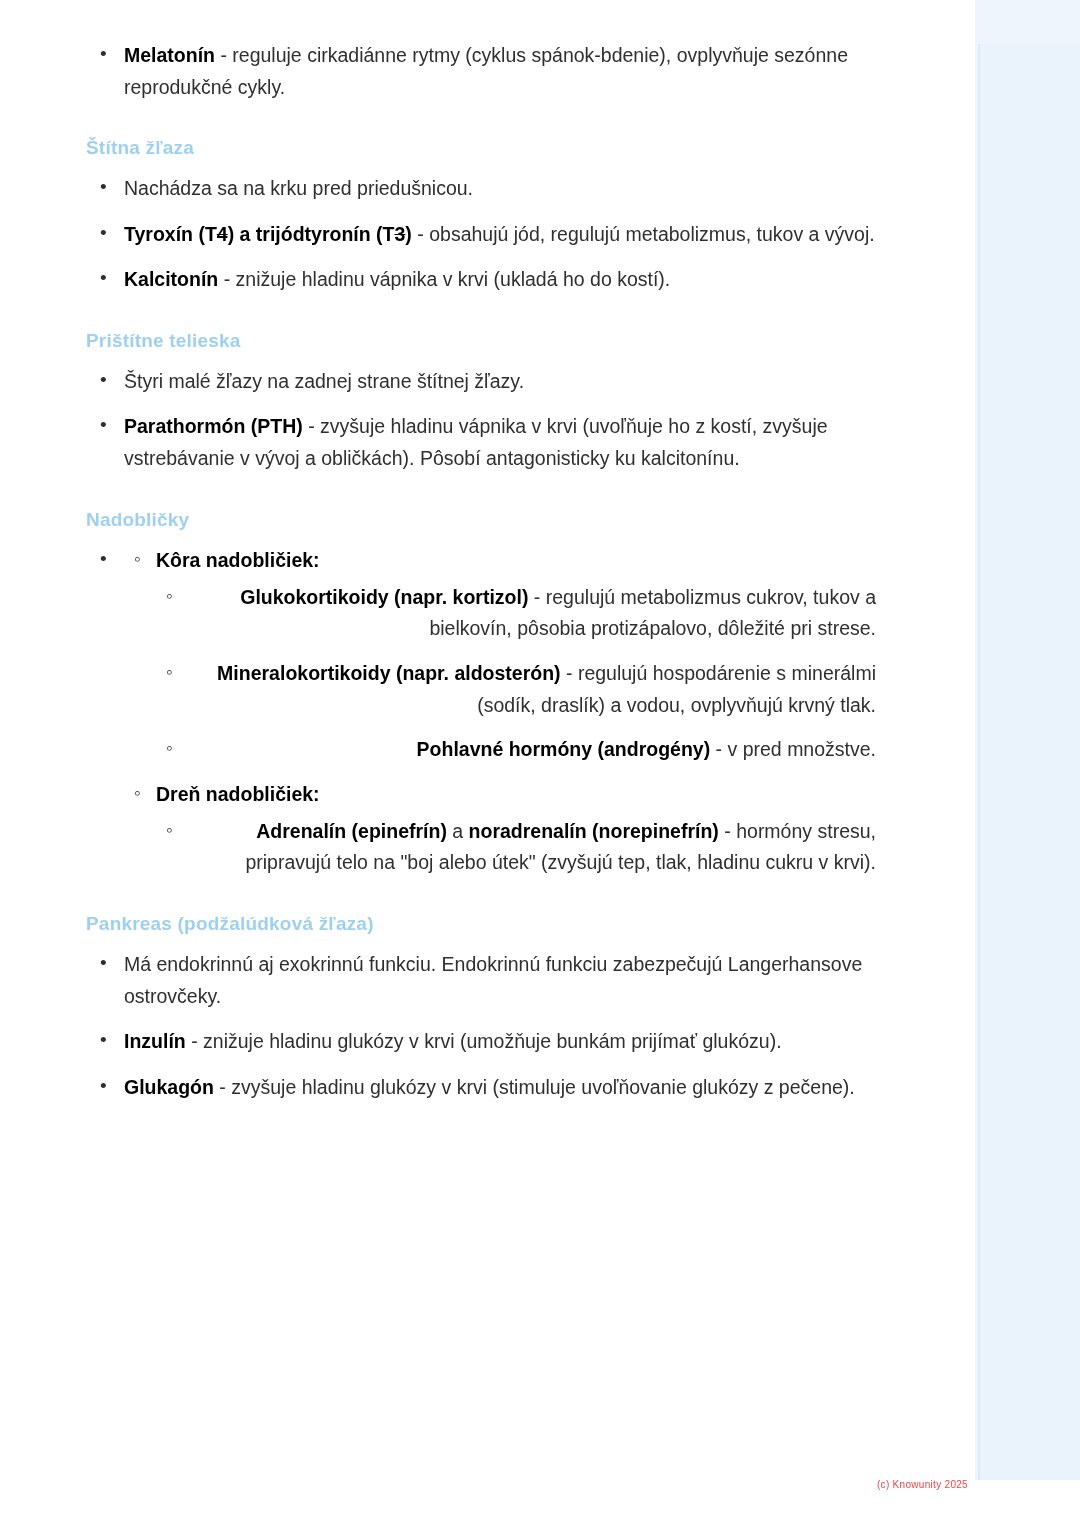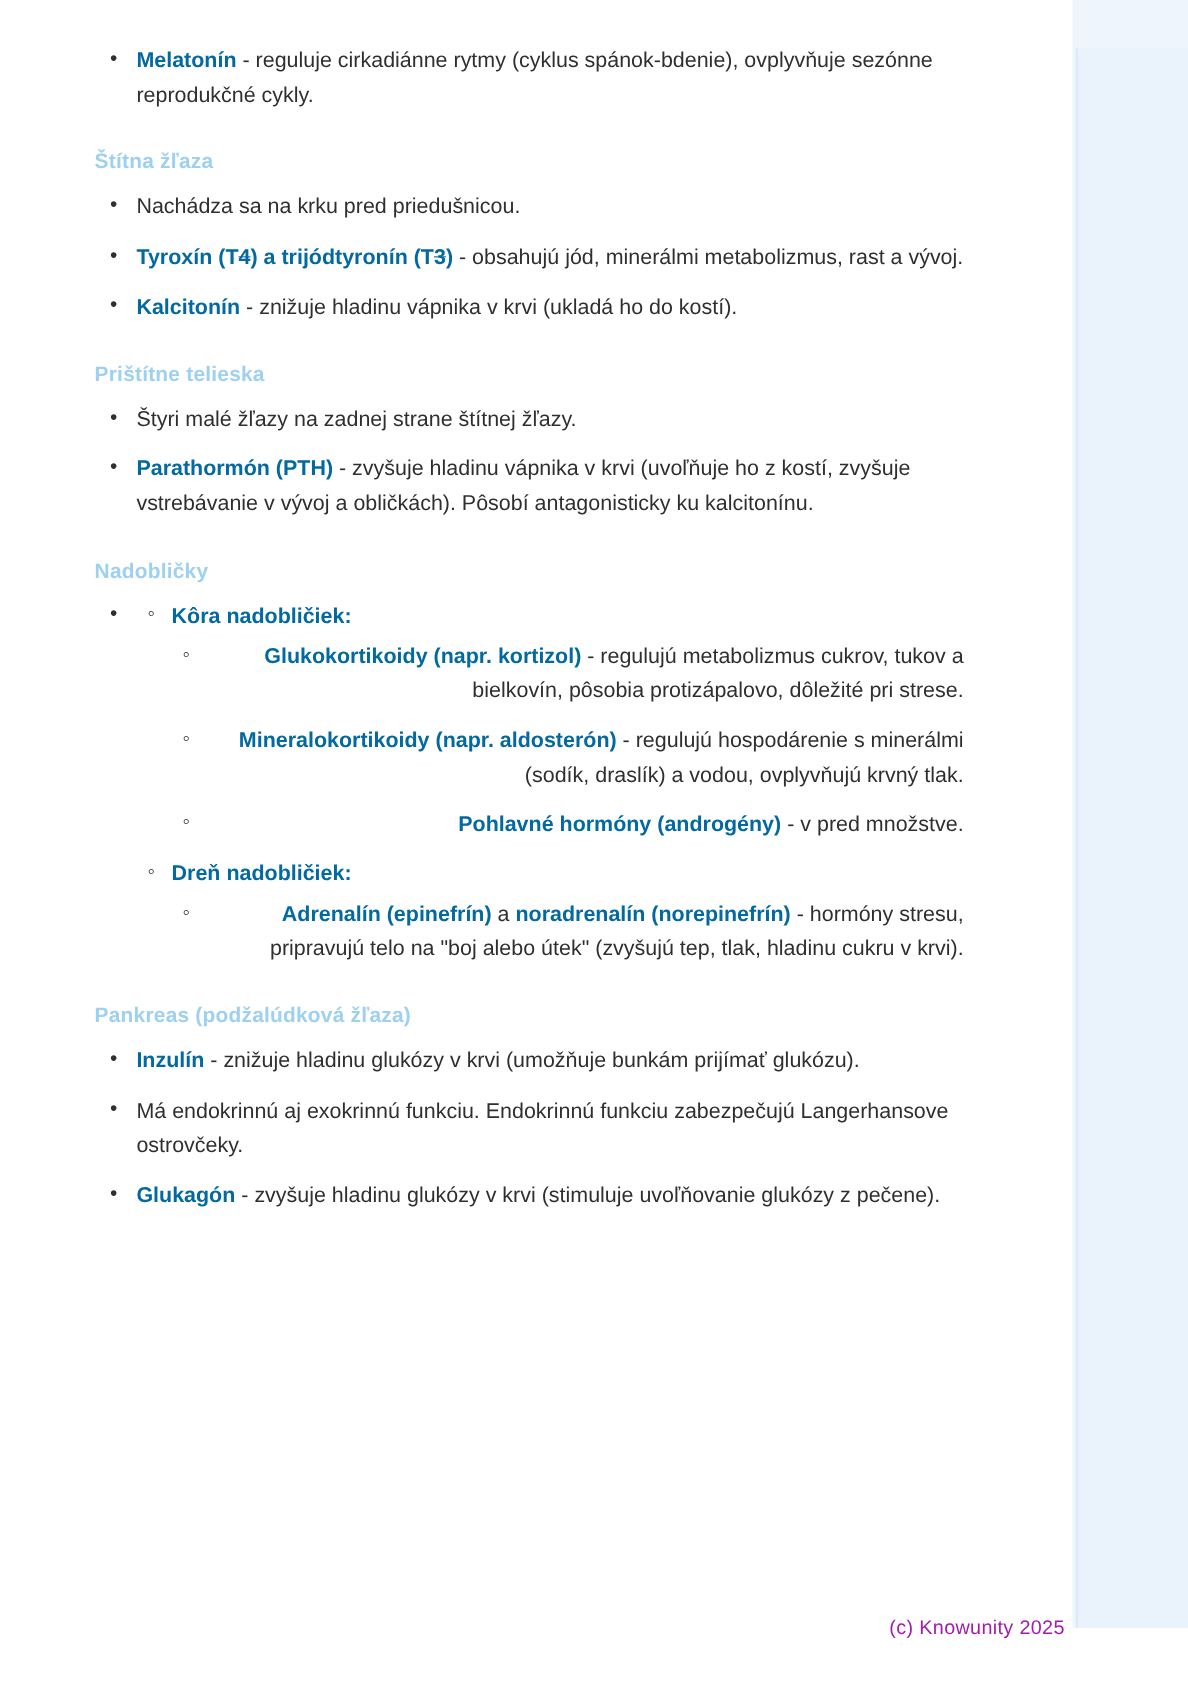--- a/index.html
+++ b/index.html
@@ -108,28 +108,28 @@
     line-height: 1.62;
   }
   ul.lvl3 > li::before {
     content: "◦";
     position: absolute;
     left: 10px;
     top: -1px;
     font-size: 19px;
     color: #2f2f2f;
   }
-  b, strong { font-weight: 700; color: #0369a1; }
+  b, strong { font-weight: 700; color: #000000; }
   .strike { text-decoration: line-through; }
   .footer {
     position: absolute;
     right: 112px;
     bottom: 38px;
-    font-size: 18px;
-    color: #a21caf;
+    font-size: 10px;
+    color: #ef4444;
     letter-spacing: 0.3px;
   }
   .sub-block { margin-top: 14px; }
 </style>
 </head>
 <body>
 
 <div class="page">
 
   <div class="right-strip">
@@ -143,21 +143,21 @@
         <b>Melatonín</b><span> - reguluje cirkadiánne rytmy (cyklus spánok-bdenie), ovplyvňuje sezónne reprodukčné cykly.</span>
       </li>
     </ul>
 
     <h2 class="section">Štítna žľaza</h2>
     <ul class="lvl1">
       <li>
         <span>Nachádza sa na krku pred priedušnicou.</span>
       </li>
       <li>
-        <b>Tyroxín (T<span class="strike">4</span>) a trijódtyronín (T<span class="strike">3</span>)</b><span> - obsahujú jód, minerálmi metabolizmus, rast a vývoj.</span>
+        <b>Tyroxín (T<span class="strike">4</span>) a trijódtyronín (T<span class="strike">3</span>)</b><span> - obsahujú jód, regulujú metabolizmus, tukov a vývoj.</span>
       </li>
       <li>
         <b>Kalcitonín</b><span> - znižuje hladinu vápnika v krvi (ukladá ho do kostí).</span>
       </li>
     </ul>
 
     <h2 class="section">Prištítne telieska</h2>
     <ul class="lvl1">
       <li>
         <span>Štyri malé žľazy na zadnej strane štítnej žľazy.</span>
@@ -193,24 +193,24 @@
               </li>
             </ul>
           </li>
         </ul>
       </li>
     </ul>
 
     <h2 class="section">Pankreas (podžalúdková žľaza)</h2>
     <ul class="lvl1">
       <li>
+        <span>Má endokrinnú aj exokrinnú funkciu. Endokrinnú funkciu zabezpečujú Langerhansove ostrovčeky.</span>
+      </li>
+      <li>
         <b>Inzulín</b><span> - znižuje hladinu glukózy v krvi (umožňuje bunkám prijímať glukózu).</span>
-      </li>
-      <li>
-        <span>Má endokrinnú aj exokrinnú funkciu. Endokrinnú funkciu zabezpečujú Langerhansove ostrovčeky.</span>
       </li>
       <li>
         <b>Glukagón</b><span> - zvyšuje hladinu glukózy v krvi (stimuluje uvoľňovanie glukózy z pečene).</span>
       </li>
     </ul>
 
   </div>
 
   <div class="footer">(c) Knowunity 2025</div>
 </div>

